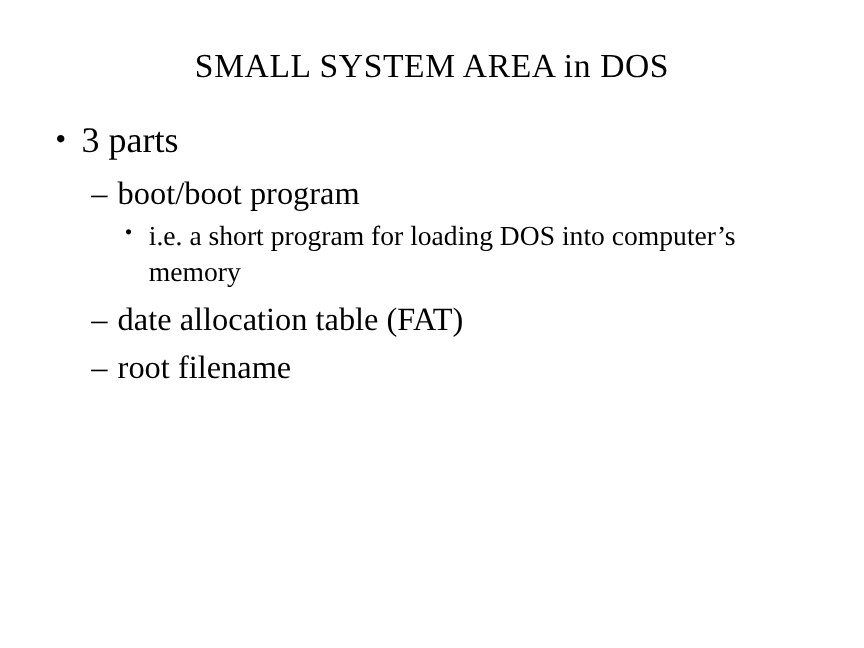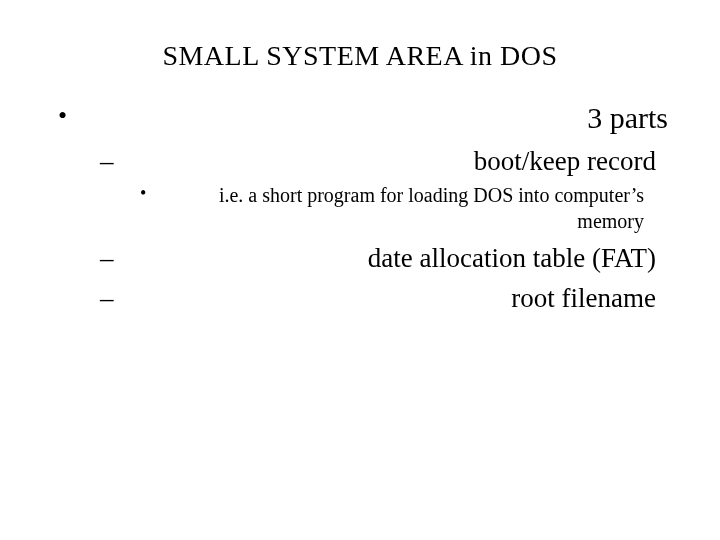--- a/index.html
+++ b/index.html
@@ -19,24 +19,23 @@
     padding: 30px 40px 20px 40px;
   }
   .title {
     font-size: 28px;
     text-align: center;
     margin: 10px 0 26px 0;
     font-weight: normal;
     letter-spacing: 0.5px;
   }
   ul {
-    margin: 12px;
+    margin: 0;
     padding: 0;
     list-style: none;
-    text-align: right;
   }
   
   .lvl1 > li {
     position: relative;
     padding-left: 28px;
     font-size: 30px;
     line-height: 1.35;
     margin-bottom: 4px;
   }
   .lvl1 > li::before {
@@ -64,21 +63,21 @@
     top: 0;
   }
   
   .lvl3 {
     margin-top: 2px;
     margin-bottom: 6px;
   }
   .lvl3 > li {
     position: relative;
     padding-left: 26px;
-    font-size: 20px;
+    font-size: 23px;
     line-height: 1.3;
     margin-bottom: 2px;
   }
   .lvl3 > li::before {
     content: "•";
     position: absolute;
     left: 6px;
     top: 0;
     font-size: 18px;
   }
@@ -87,21 +86,21 @@
 <body>
 
 <div class="slide">
   <h1 class="title">SMALL SYSTEM AREA in DOS</h1>
 
   <ul class="lvl1">
     <li>
       <span>3 parts</span>
       <ul class="lvl2">
         <li>
-          <span>boot/keep record</span>
+          <span>boot/boot program</span>
           <ul class="lvl3">
             <li>
               <span>i.e. a short program for loading DOS into computer’s memory</span>
             </li>
           </ul>
         </li>
         <li>
           <span>date allocation table (FAT)</span>
         </li>
         <li>

